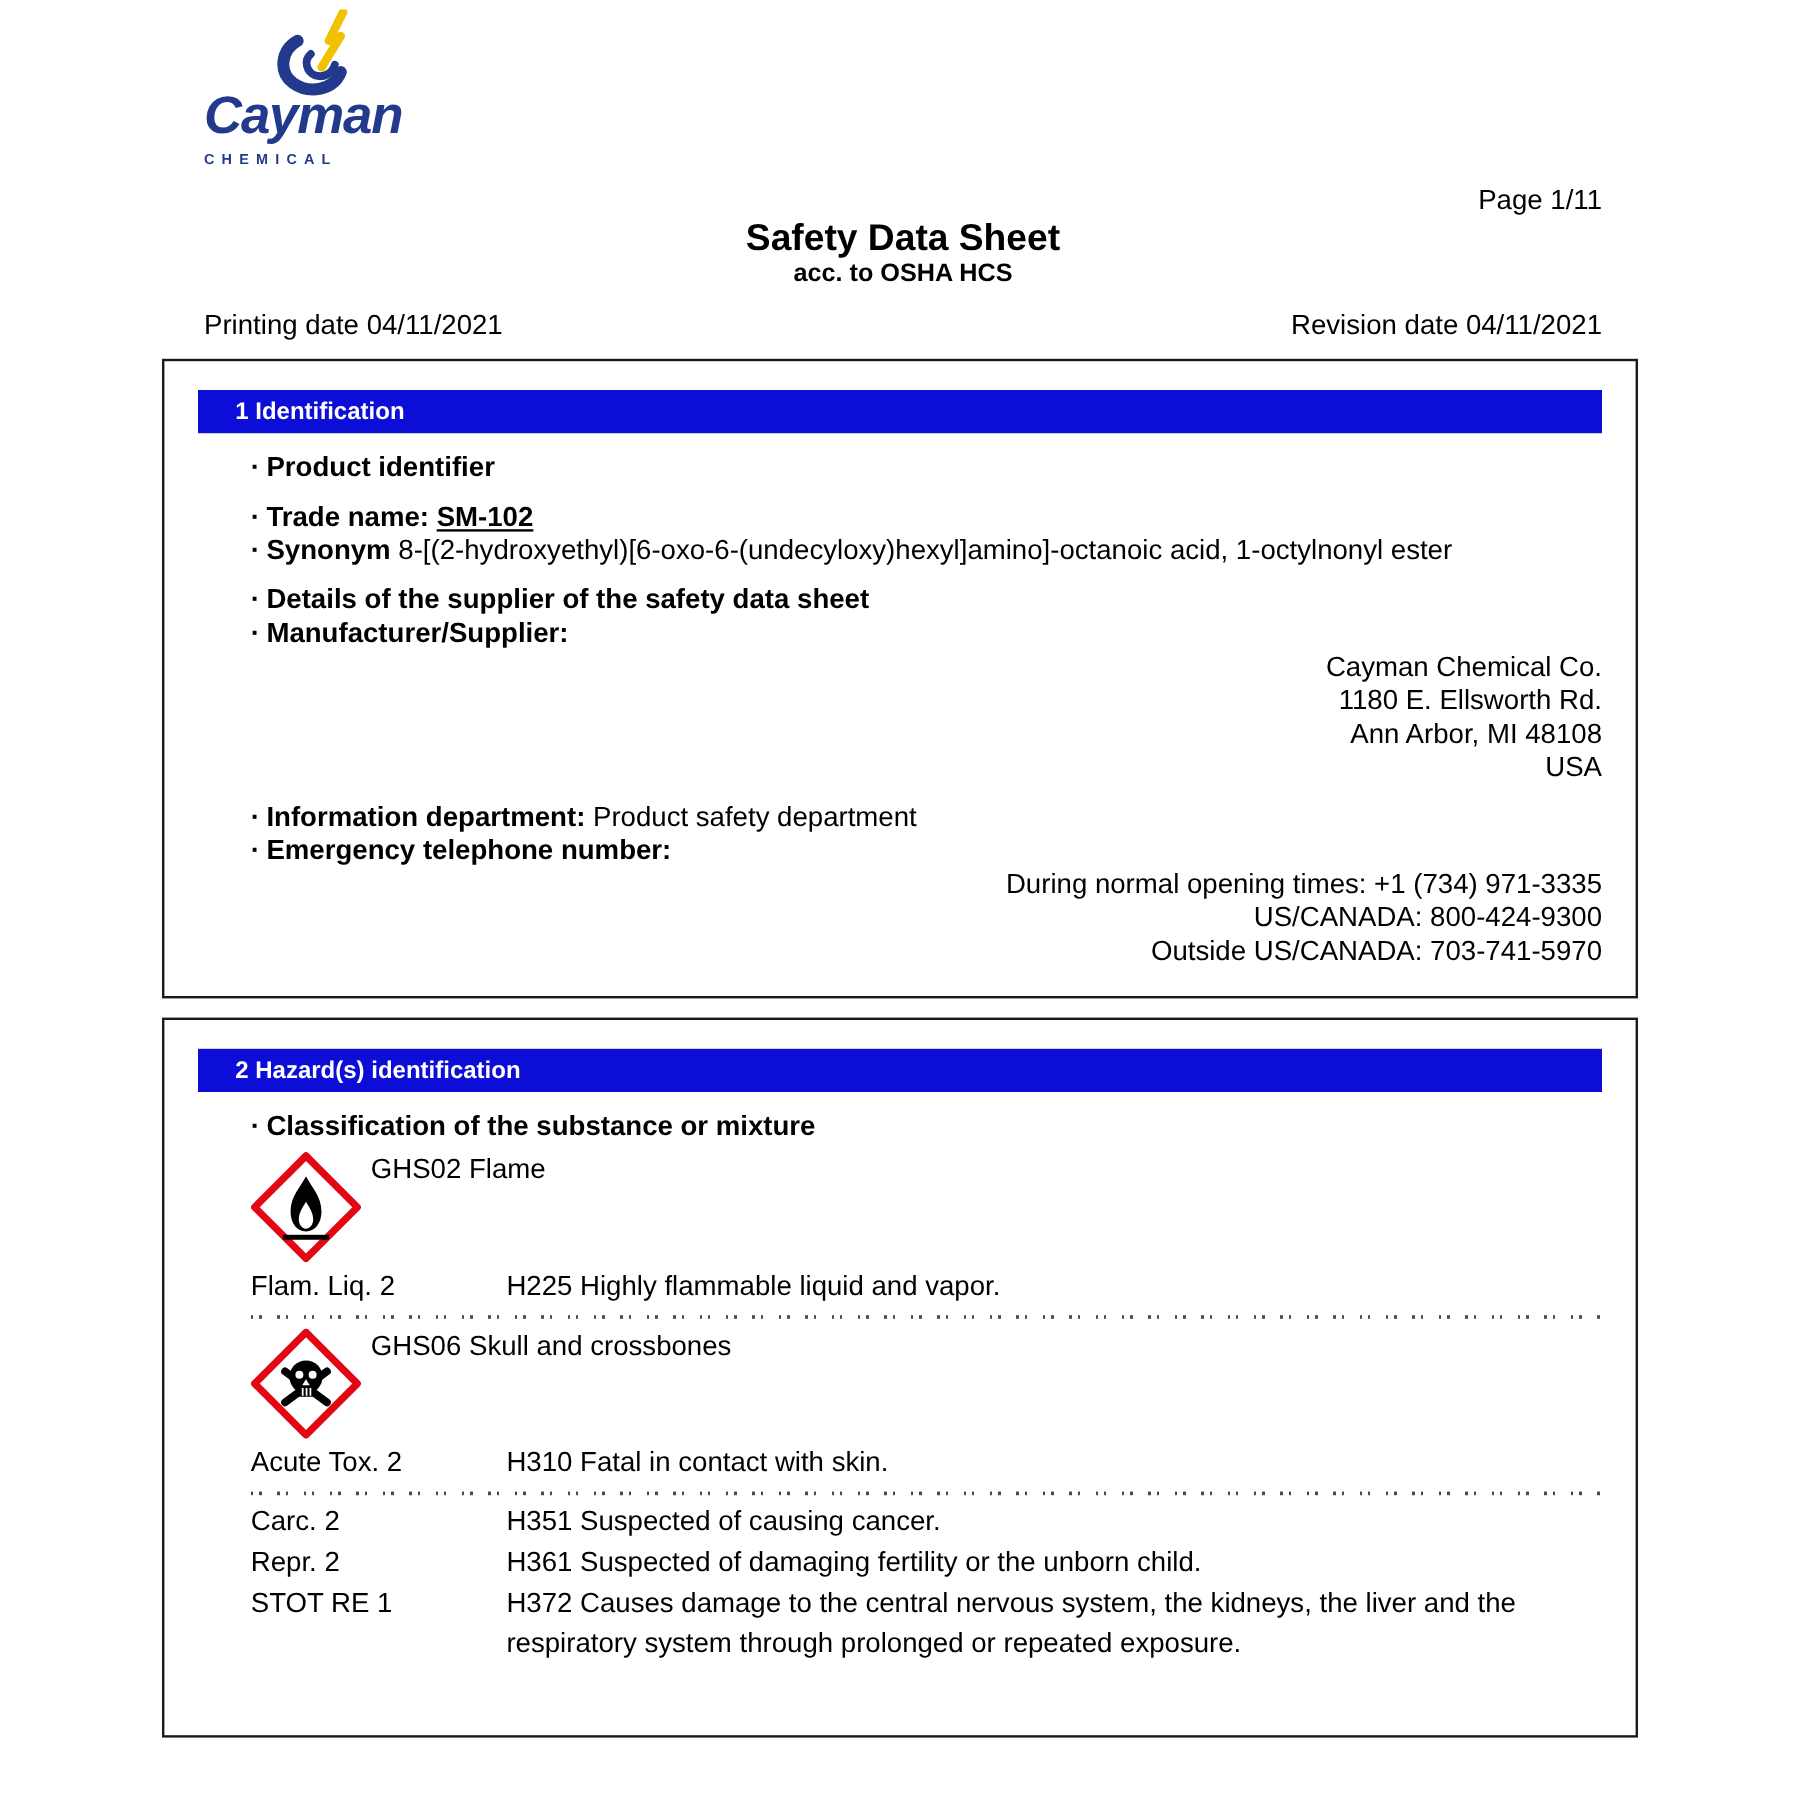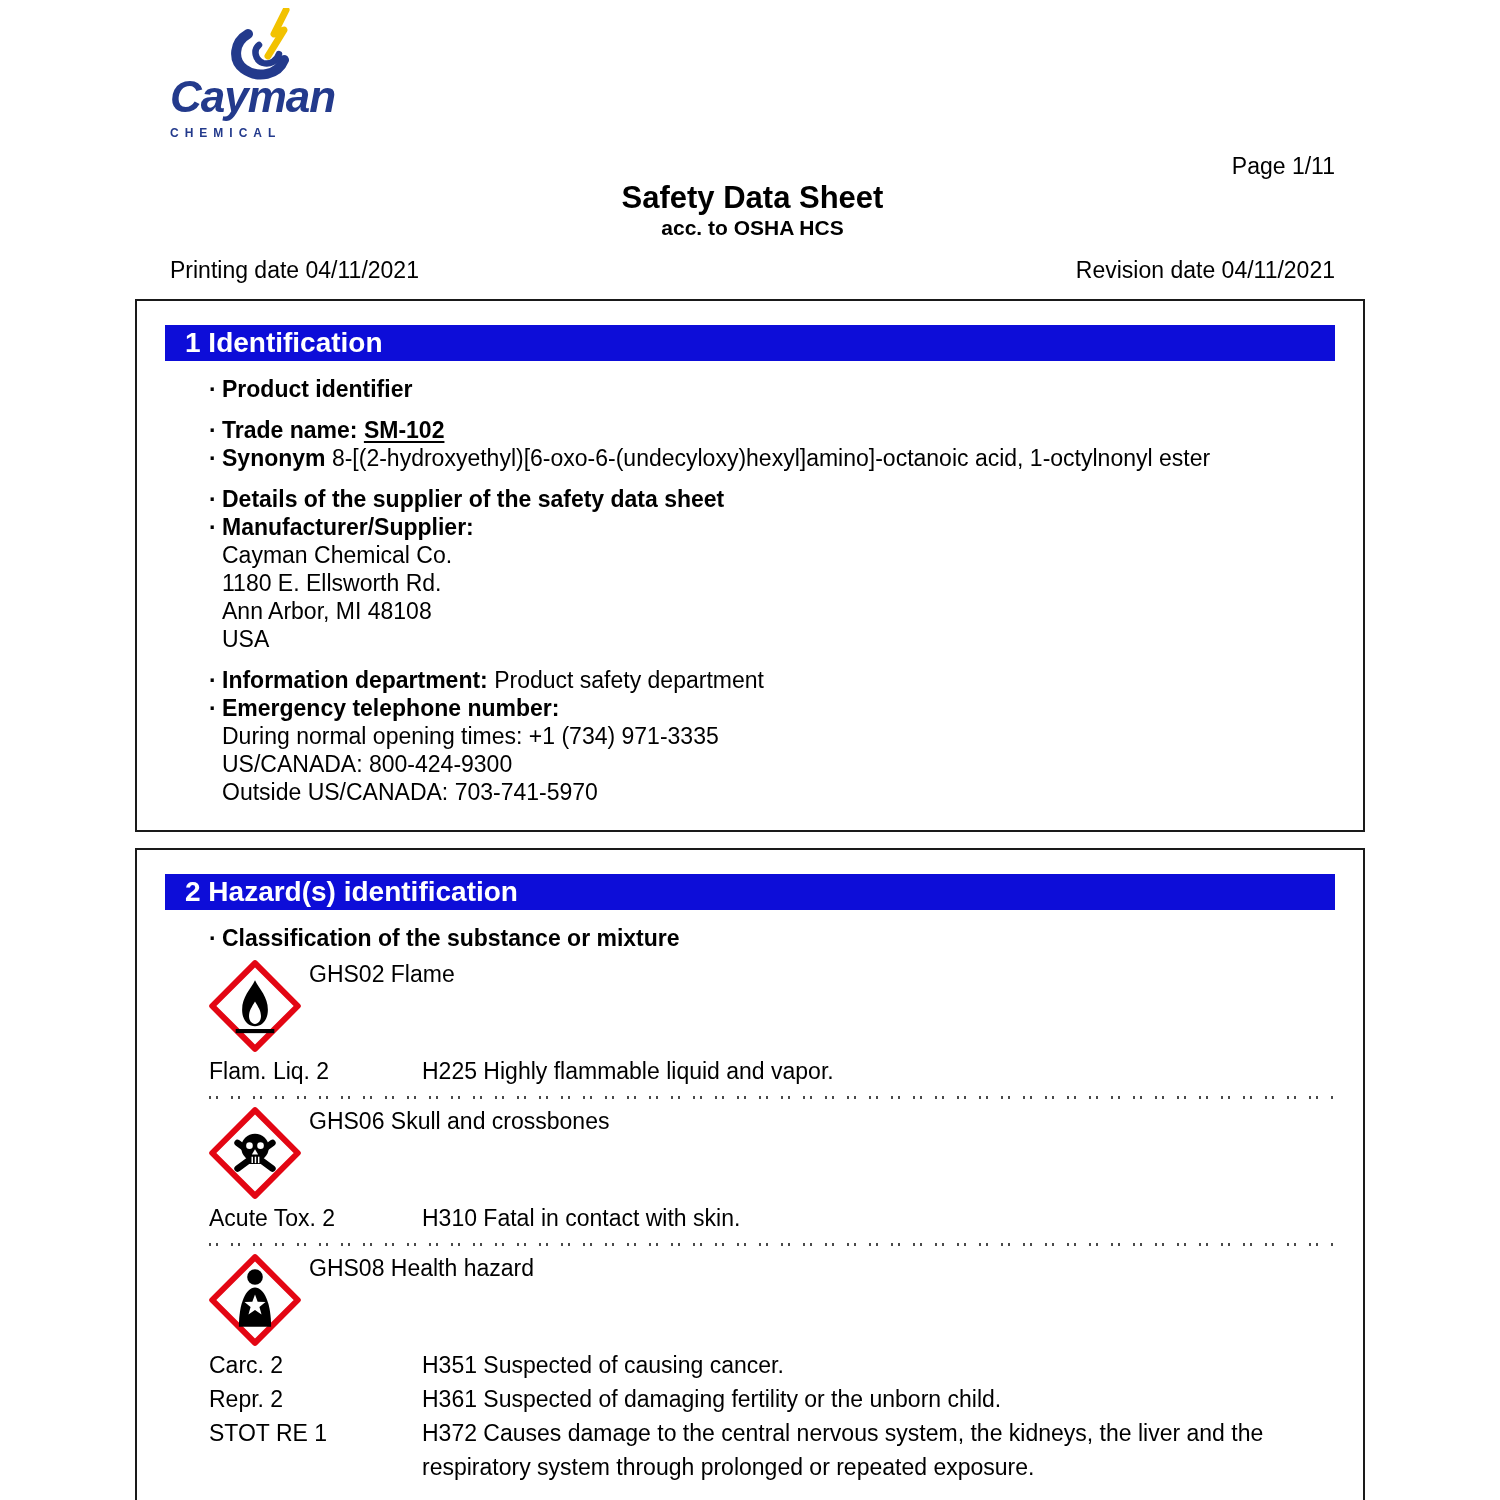--- a/index.html
+++ b/index.html
@@ -30,29 +30,29 @@
   .page-num { text-align:right; line-height:26px; margin-top:6px; }
   .doc-title { text-align:center; font-weight:bold; font-size:31px; line-height:34px; margin-top:2px; }
   .doc-subtitle { text-align:center; font-weight:bold; font-size:21px; line-height:26px; }
   .dates-row { display:flex; justify-content:space-between; margin-top:16px; line-height:26px; }
 
   
   .box { margin:16px 135px 0 135px; border:2px solid #1a1a1a; padding:24px 28px 24px 28px; background:#fff; }
   .box.hazards { margin-top:16px; padding-bottom:60px; }
   .sec-bar {
     background:var(--section-header-bg); color:#fff; font-weight:bold;
-    font-size:28px; line-height:36px; height:36px; padding-left:20px;
+    font-size:20px; line-height:36px; height:36px; padding-left:31px;
   }
   .sec-content { padding:14px 0 0 44px; }
 
   .group { margin-bottom:13px; }
   .group:last-child { margin-bottom:0; }
   .b-line { position:relative; padding-left:13px; }
   .b-line::before { content:"·"; position:absolute; left:0; top:0; font-weight:bold; }
-  .plain-line { padding-left:13px; }
+  .plain-line { padding-left:13px;text-align:right; }
   .lbl { font-weight:bold; }
   .u { text-decoration:underline; text-underline-offset:3px; }
 
   
   .class-line { margin-bottom:0; }
   .picto-row { display:flex; align-items:flex-start; gap:8px; margin:8px 0 2px 0; }
   .picto { width:92px; height:92px; flex:none; }
   .picto .frame { fill:#fff; stroke:var(--pictogram-border); stroke-width:6.5; stroke-linejoin:round; }
   .picto .sym { fill:#000; }
   .picto-label { font-size:23px; }
@@ -189,31 +189,20 @@
           <span class="picto-label">GHS06 Skull and crossbones</span>
         </div>
         <div class="haz-row">
           <span class="haz-class">Acute Tox. 2</span>
           <span class="haz-statement">H310 Fatal in contact with skin.</span>
         </div>
         <div class="dot-sep"></div>
       </div>
 
       <div class="haz-group">
-        <div class="picto-row">
-          <svg class="picto" viewBox="0 0 100 100">
-            <polygon class="frame" points="50,3.5 96.5,50 50,96.5 3.5,50"></polygon>
-            <g class="sym">
-              <circle cx="50" cy="25" r="8.5"></circle>
-              <path d="M32.5 79 C32.5 54 40 36.5 50 36.5 C60 36.5 67.5 54 67.5 79 Z"></path>
-              <polygon fill="#fff" points="50,44 52.9,52 61.4,52.3 54.8,57.5 57.1,65.7 50,61 42.9,65.7 45.2,57.5 38.6,52.3 47.1,52"></polygon>
-            </g>
-          </svg>
-          <span class="picto-label">GHS08 Health hazard</span>
-        </div>
         <div class="haz-row">
           <span class="haz-class">Carc. 2</span>
           <span class="haz-statement">H351 Suspected of causing cancer.</span>
         </div>
         <div class="haz-row">
           <span class="haz-class">Repr. 2</span>
           <span class="haz-statement">H361 Suspected of damaging fertility or the unborn child.</span>
         </div>
         <div class="haz-row">
           <span class="haz-class">STOT RE 1</span>

